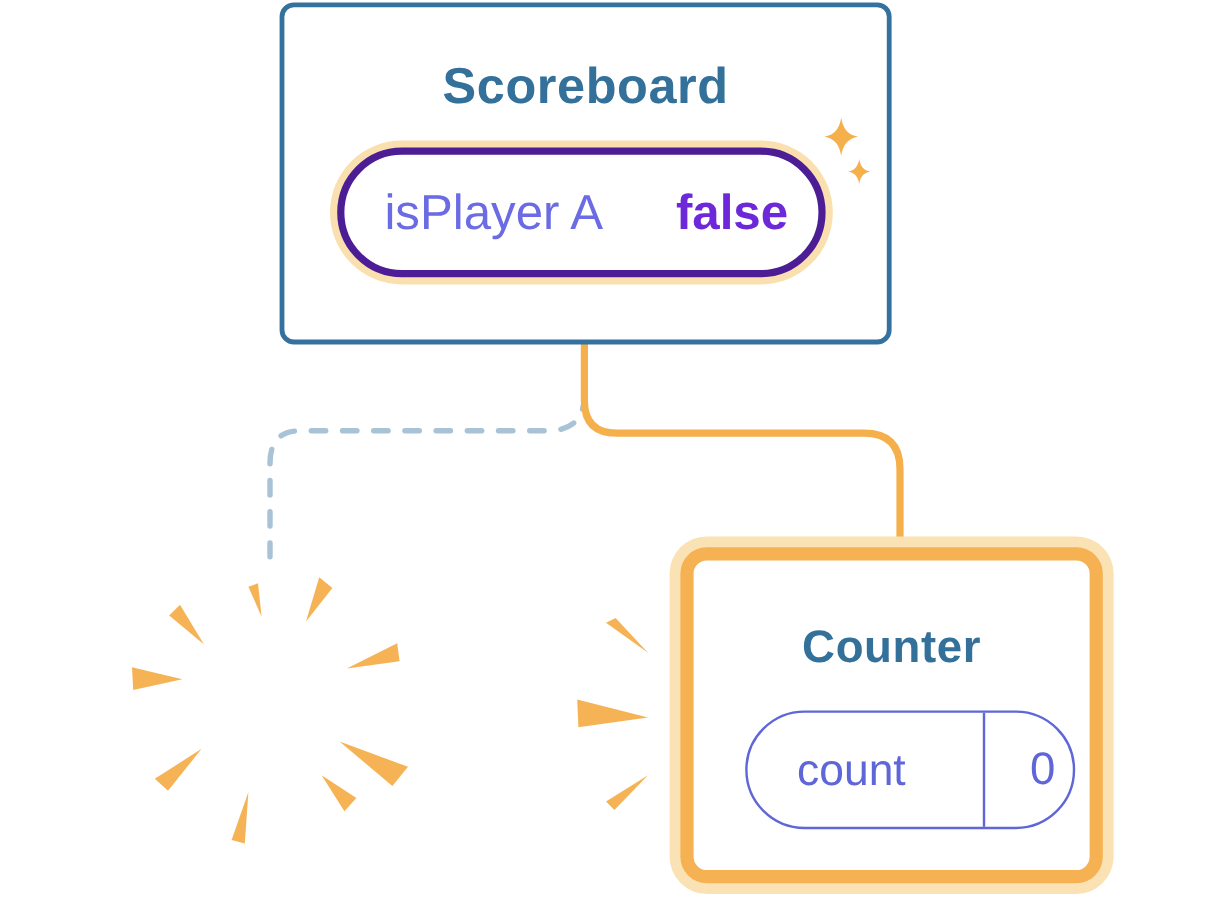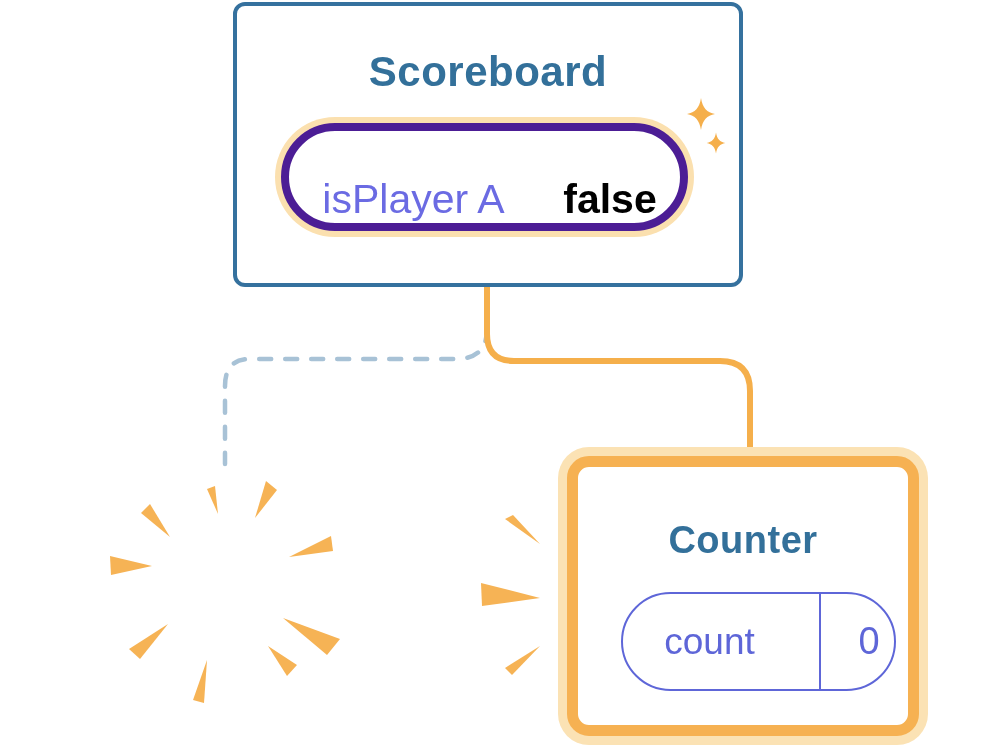--- a/index.html
+++ b/index.html
@@ -34,32 +34,32 @@
   .card-title{
     position:absolute;left:0;right:0;text-align:center;
     color:#33709A;font-weight:600;letter-spacing:0.5px;
   }
   .scoreboard-title{top:42px;font-size:42px;}
 
   .state-pill-sb{
     position:absolute;left:44px;top:117px;width:407px;height:108px;
     box-sizing:border-box;
     background:#ffffff;
-    border:8px solid #4c1d95;border-radius:60px;
+    border:6px solid #4c1d95;border-radius:60px;
     box-shadow:0 0 0 6px #FBE0AF;
-    display:flex;align-items:flex-end;
+    display:flex;align-items:center;
   }
   .sb-cell-name{
     width:249px;display:flex;align-items:center;justify-content:center;
     color:#6B6BE3;font-size:41px;
   }
   .sb-divider{width:2px;background:#F5AF4B;}
   .sb-cell-value{
     flex:1;display:flex;align-items:center;justify-content:center;
-    color:#000000;font-size:41px;font-weight:700;
+    color:#6d28d9;font-size:41px;font-weight:700;
   }
 
   
   .sparkles{left:672px;top:86px;z-index:4;}
 
   
   .counter-card{
     left:567px;top:456px;width:352px;height:280px;
     background:#ffffff;
     border:11px solid #F6B152;border-radius:22px;

